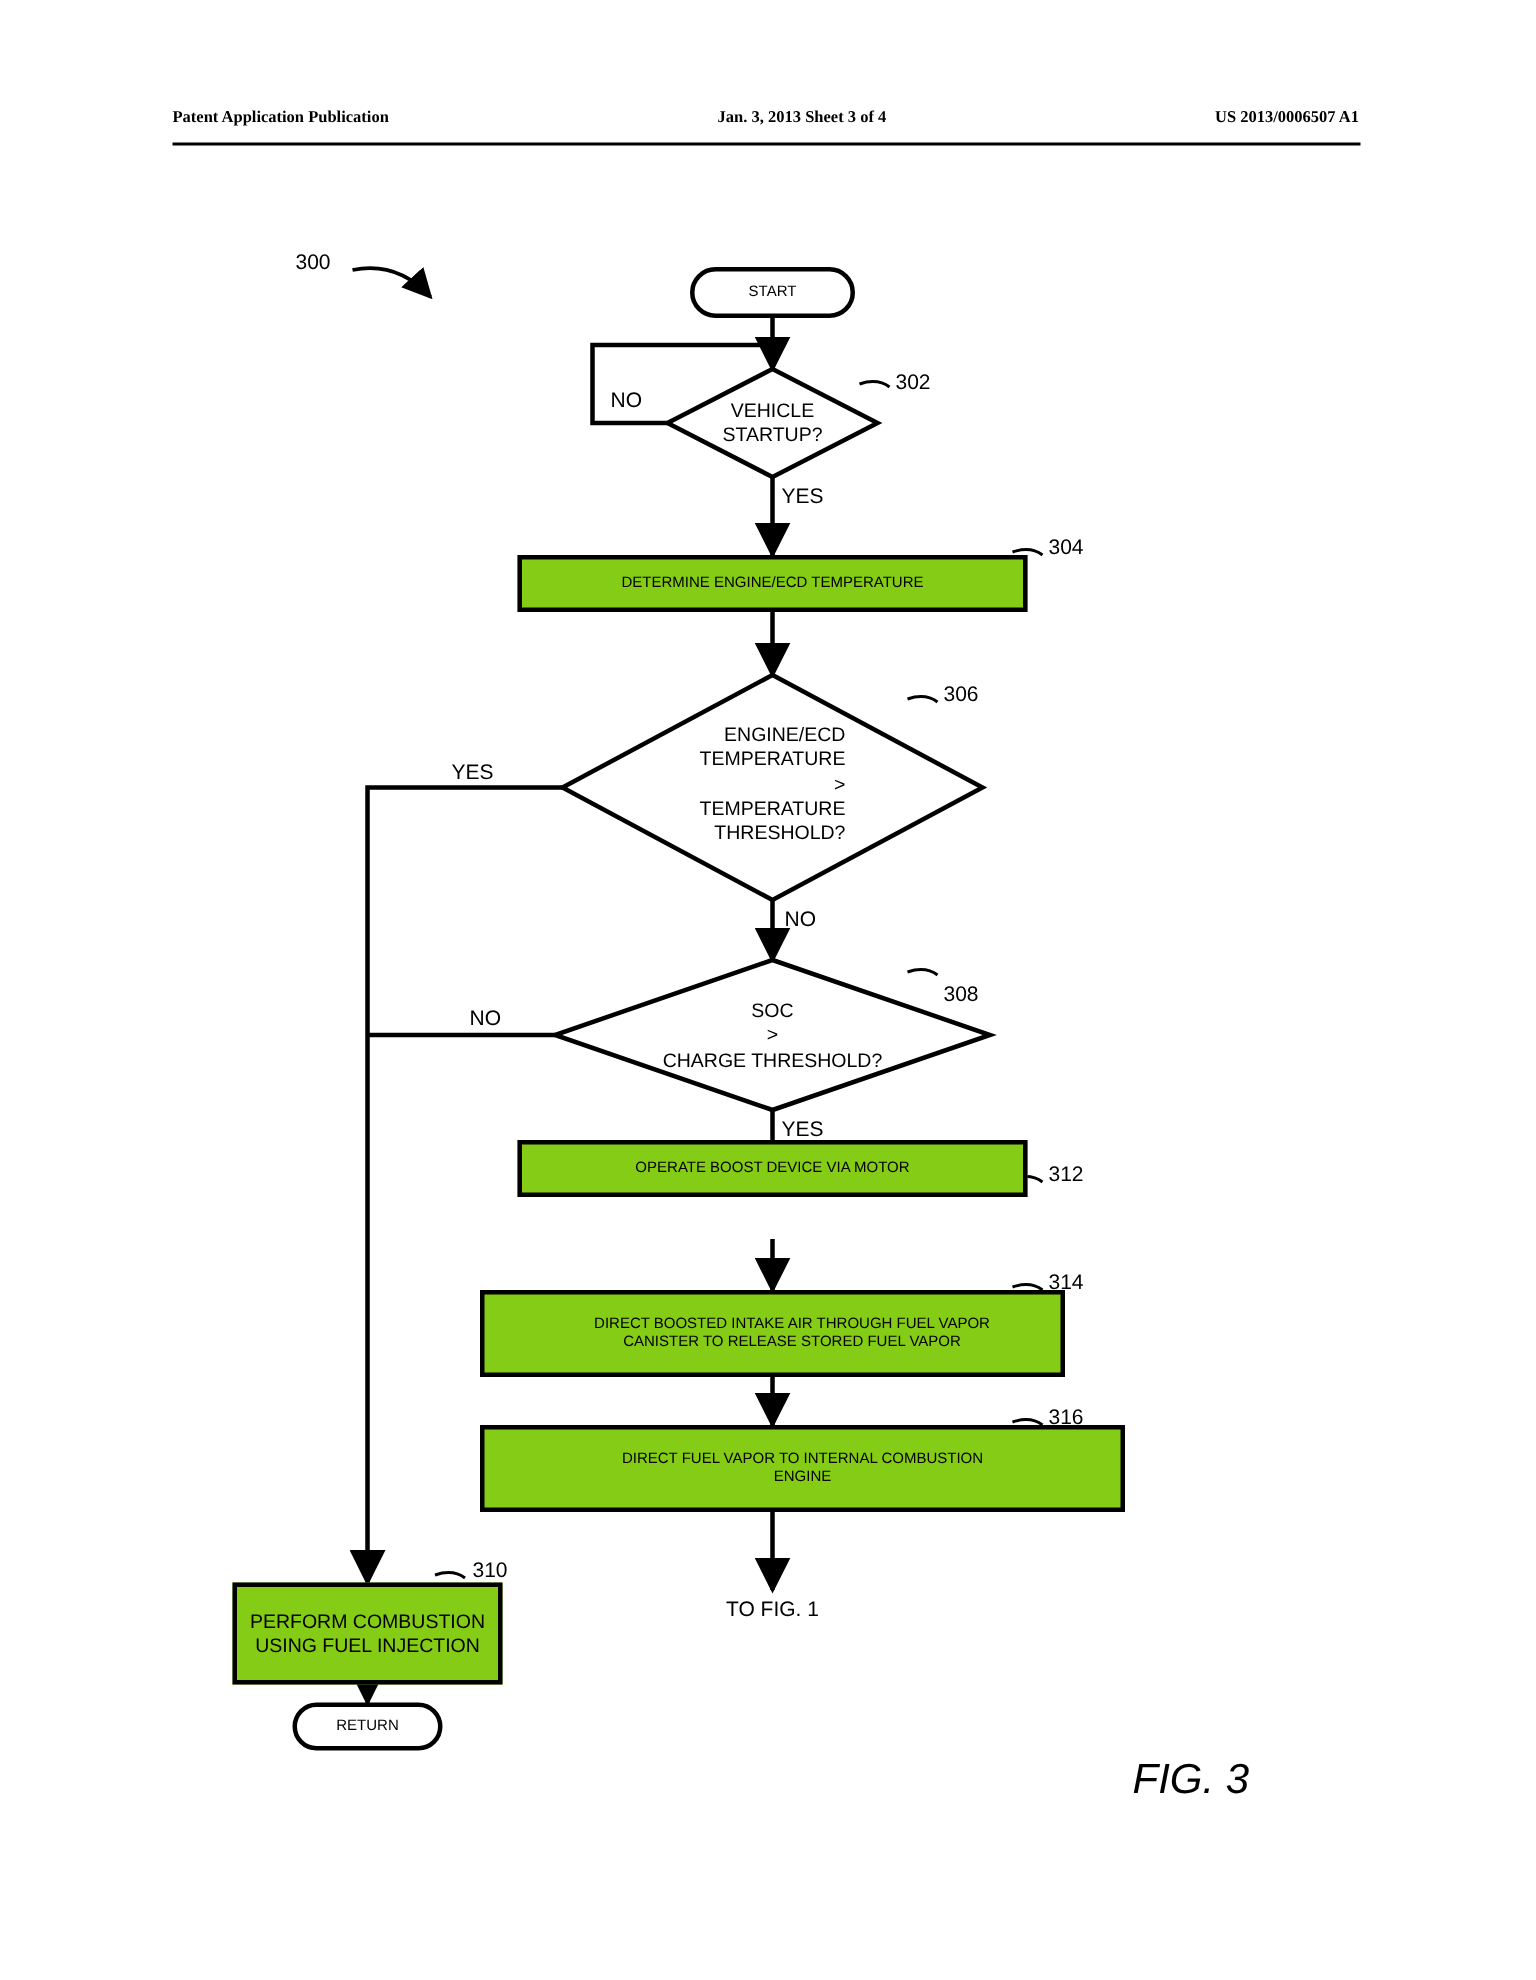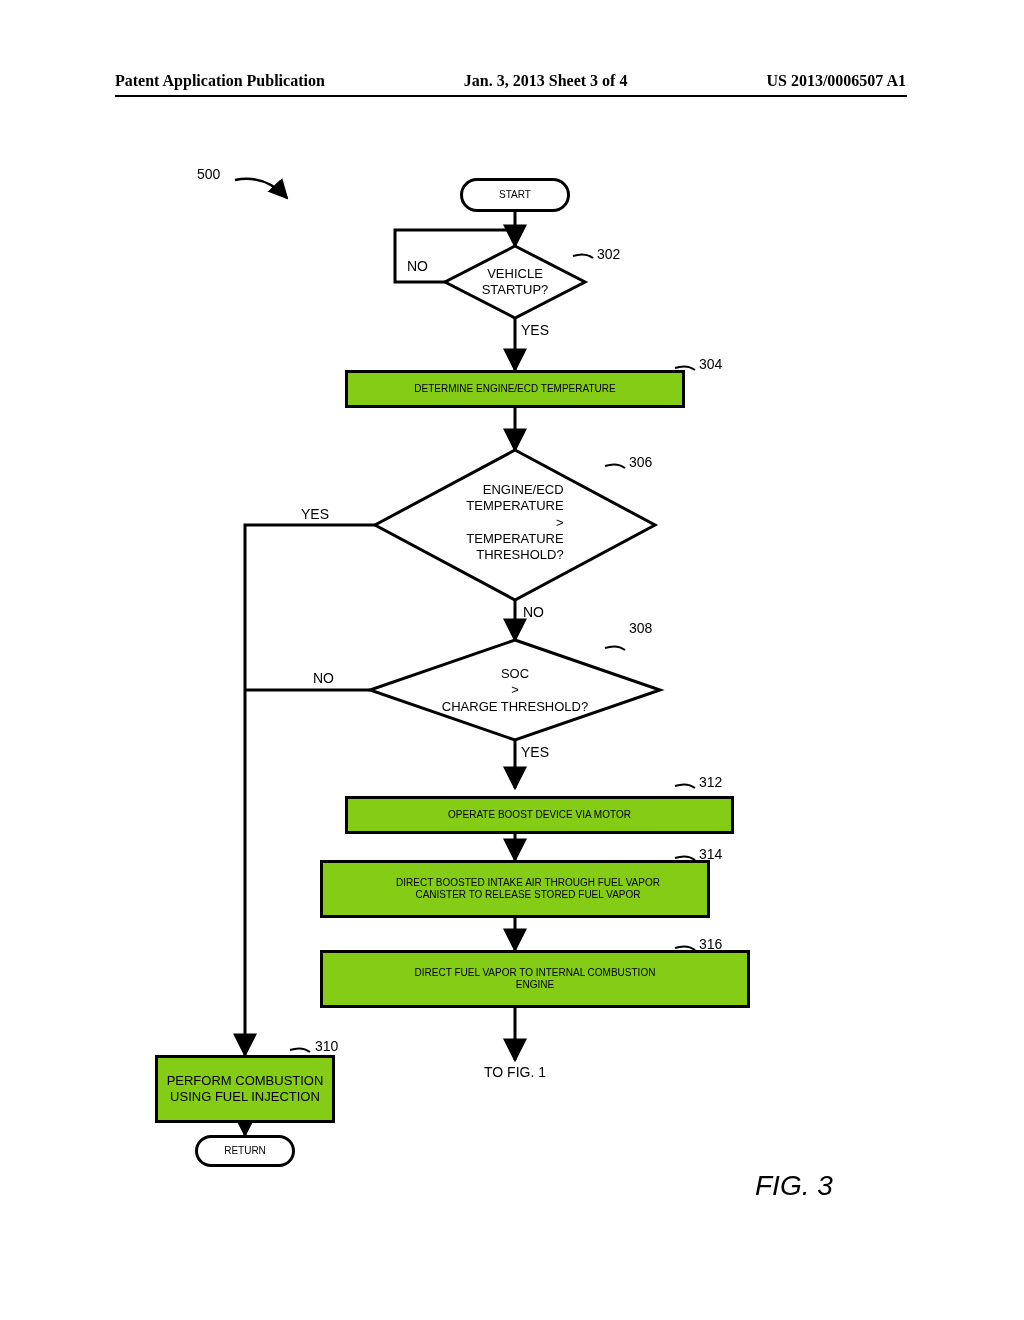--- a/index.html
+++ b/index.html
@@ -12,21 +12,21 @@
     overflow: hidden;
   }
   .header {
     position: absolute;
     top: 72px;
     left: 0;
     width: 1024px;
     display: flex;
     justify-content: space-between;
     padding: 0 118px 0 115px;
-    font-size: 16px;
+    font-size: 11px;
     font-family: "Times New Roman", serif;
   }
   .header-left { font-weight: bold; }
   .header-mid { font-weight: bold; }
   .header-right { font-weight: bold; }
   .hr-line {
     position: absolute;
     top: 95px;
     left: 115px;
     width: 792px;
@@ -144,21 +144,21 @@
     <path d="M 458 106 q 12 -4 20 2" fill="none" stroke="#000" stroke-width="2"></path>
     <path d="M 560 218 q 12 -4 20 2" fill="none" stroke="#000" stroke-width="2"></path>
     <path d="M 490 316 q 12 -4 20 2" fill="none" stroke="#000" stroke-width="2"></path>
     <path d="M 490 498 q 12 -4 20 2" fill="none" stroke="#000" stroke-width="2"></path>
     <path d="M 560 636 q 12 -4 20 2" fill="none" stroke="#000" stroke-width="2"></path>
     <path d="M 560 708 q 12 -4 20 2" fill="none" stroke="#000" stroke-width="2"></path>
     <path d="M 560 798 q 12 -4 20 2" fill="none" stroke="#000" stroke-width="2"></path>
     <path d="M 175 900 q 12 -4 20 2" fill="none" stroke="#000" stroke-width="2"></path>
   </svg>
 
-  <div class="ref-label" style="left:82px; top:16px;">500</div>
+  <div class="ref-label" style="left:82px; top:16px;">300</div>
 
   <div class="node term" style="left:345px; top:28px; width:110px; height:34px;">START</div>
 
   <div class="node dec" style="left:340px; top:112px; width:120px; white-space:pre;">VEHICLE
 STARTUP?</div>
   <div class="edge-label" style="left:292px; top:108px;">NO</div>
   <div class="edge-label" style="left:406px; top:172px;">YES</div>
   <div class="ref-label" style="left:482px; top:96px;">302</div>
 
   <div class="node proc" style="left:230px; top:220px; width:340px; height:38px;">DETERMINE ENGINE/ECD TEMPERATURE</div>
@@ -171,23 +171,23 @@
 THRESHOLD?</div>
   <div class="edge-label" style="left:186px; top:356px;">YES</div>
   <div class="edge-label" style="left:408px; top:454px;">NO</div>
   <div class="ref-label" style="left:514px; top:304px;">306</div>
 
   <div class="node dec" style="left:320px; top:512px; width:160px; white-space:pre;">SOC
 &gt;
 CHARGE THRESHOLD?</div>
   <div class="edge-label" style="left:198px; top:520px;">NO</div>
   <div class="edge-label" style="left:406px; top:594px;">YES</div>
-  <div class="ref-label" style="left:514px; top:470px;text-align:center;">308</div>
-
-  <div class="node proc" style="left:230px; top:646px; width:389px; height:38px;">OPERATE BOOST DEVICE VIA MOTOR</div>
+  <div class="ref-label" style="left:514px; top:504px;text-align:center;">308</div>
+
+  <div class="node proc" style="left:230px; top:610px; width:340px; height:38px;">OPERATE BOOST DEVICE VIA MOTOR</div>
   <div class="ref-label" style="left:584px; top:624px;">312</div>
 
   <div class="node proc" style="left:205px; top:710px; width:390px; height:58px; white-space:pre-line;padding-left:34px;">DIRECT BOOSTED INTAKE AIR THROUGH FUEL VAPOR
 CANISTER TO RELEASE STORED FUEL VAPOR</div>
   <div class="ref-label" style="left:584px; top:696px;">314</div>
 
   <div class="node proc" style="left:205px; top:800px; width:430px; height:58px; white-space:pre-line;">DIRECT FUEL VAPOR TO INTERNAL COMBUSTION
 ENGINE</div>
   <div class="ref-label" style="left:584px; top:786px;">316</div>
 

